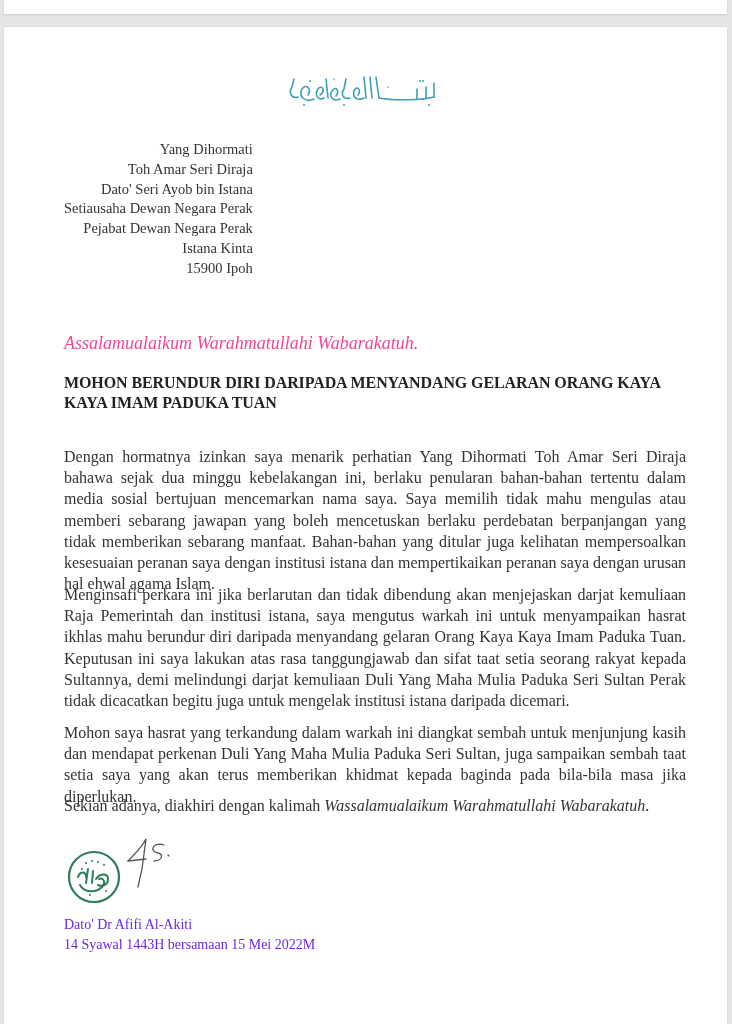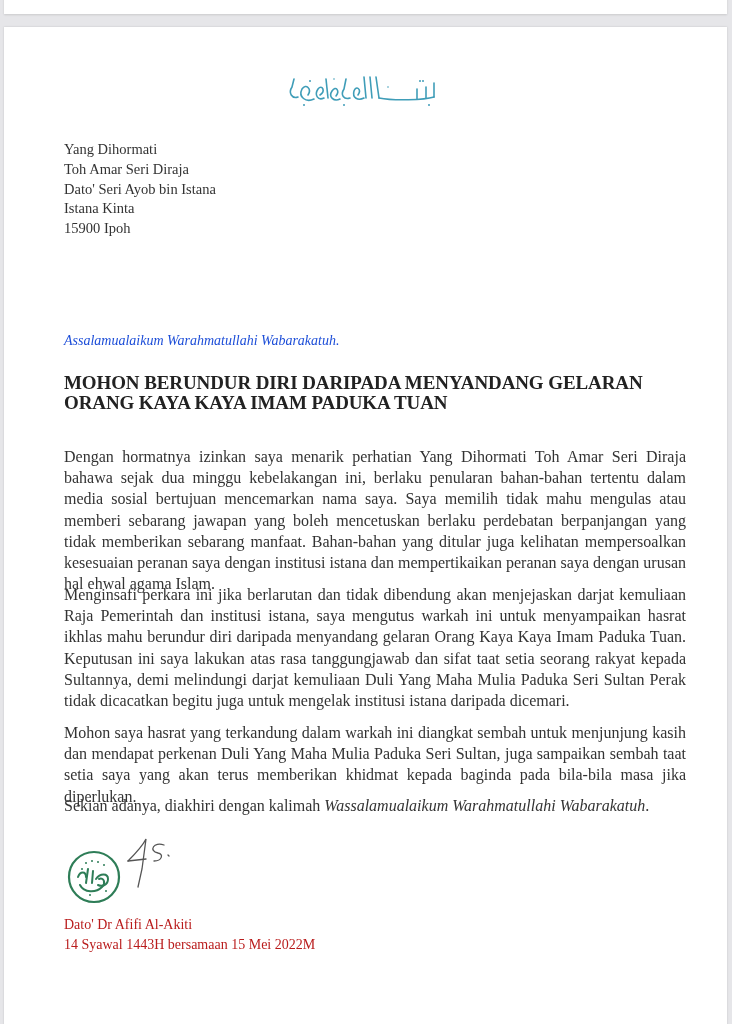--- a/index.html
+++ b/index.html
@@ -41,36 +41,36 @@
     height: 44px;
   }
   .recipient {
     position: absolute;
     left: 60px;
     top: 113px;
     font-size: 14.5px;
     line-height: 19.8px;
     color: #333;
   }
-  .recipient div { white-space: nowrap; }
+  .recipient div { white-space: nowrap; text-align: right; }
   .greeting {
     position: absolute;
     left: 60px;
     top: 306px;
     font-style: italic;
-    font-size: 14px;
-    color: #1d4ed8;
+    font-size: 18px;
+    color: #ec4899;
   }
   .subject {
     position: absolute;
     left: 60px;
     top: 346px;
     width: 620px;
     font-weight: bold;
-    font-size: 19px;
+    font-size: 16px;
     line-height: 20px;
     color: #222;
     letter-spacing: -0.1px;
   }
   .para {
     position: absolute;
     left: 60px;
     width: 622px;
     font-size: 16px;
     line-height: 21.2px;
@@ -102,21 +102,21 @@
     top: 0px;
     width: 50px;
     height: 60px;
   }
   .signer {
     position: absolute;
     left: 60px;
     top: 888px;
     font-size: 14px;
     line-height: 20px;
-    color: #b91c1c;
+    color: #6d28d9;
   }
 </style>
 </head>
 <body>
 
 <div class="prev-page"></div>
 
 <div class="page">
 
   <svg class="bismillah" viewBox="0 0 160 44">
@@ -145,20 +145,22 @@
       <circle cx="20" cy="38" r="1"></circle>
       <circle cx="104" cy="20" r="0.8"></circle>
       <circle cx="50" cy="12" r="0.8"></circle>
     </g>
   </svg>
 
   <div class="recipient">
     <div>Yang Dihormati</div>
     <div>Toh Amar Seri Diraja</div>
     <div>Dato' Seri Ayob bin Istana</div>
+    <div>Setiausaha Dewan Negara Perak</div>
+    <div>Pejabat Dewan Negara Perak</div>
     <div>Istana Kinta</div>
     <div>15900 Ipoh</div>
   </div>
 
   <div class="greeting">Assalamualaikum Warahmatullahi Wabarakatuh.</div>
 
   <div class="subject">MOHON BERUNDUR DIRI DARIPADA MENYANDANG GELARAN ORANG KAYA KAYA IMAM PADUKA TUAN</div>
 
   <p class="para p1">Dengan hormatnya izinkan saya menarik perhatian Yang Dihormati Toh Amar Seri Diraja bahawa sejak dua minggu kebelakangan ini, berlaku penularan bahan-bahan tertentu dalam media sosial bertujuan mencemarkan nama saya. Saya memilih tidak mahu mengulas atau memberi sebarang jawapan yang boleh mencetuskan berlaku perdebatan berpanjangan yang tidak memberikan sebarang manfaat. Bahan-bahan yang ditular juga kelihatan mempersoalkan kesesuaian peranan saya dengan institusi istana dan mempertikaikan peranan saya dengan urusan hal ehwal agama Islam.</p>
   <p class="para p2">Menginsafi perkara ini jika berlarutan dan tidak dibendung akan menjejaskan darjat kemuliaan Raja Pemerintah dan institusi istana, saya mengutus warkah ini untuk menyampaikan hasrat ikhlas mahu berundur diri daripada menyandang gelaran Orang Kaya Kaya Imam Paduka Tuan. Keputusan ini saya lakukan atas rasa tanggungjawab dan sifat taat setia seorang rakyat kepada Sultannya, demi melindungi darjat kemuliaan Duli Yang Maha Mulia Paduka Seri Sultan Perak tidak dicacatkan begitu juga untuk mengelak institusi istana daripada dicemari.</p>

